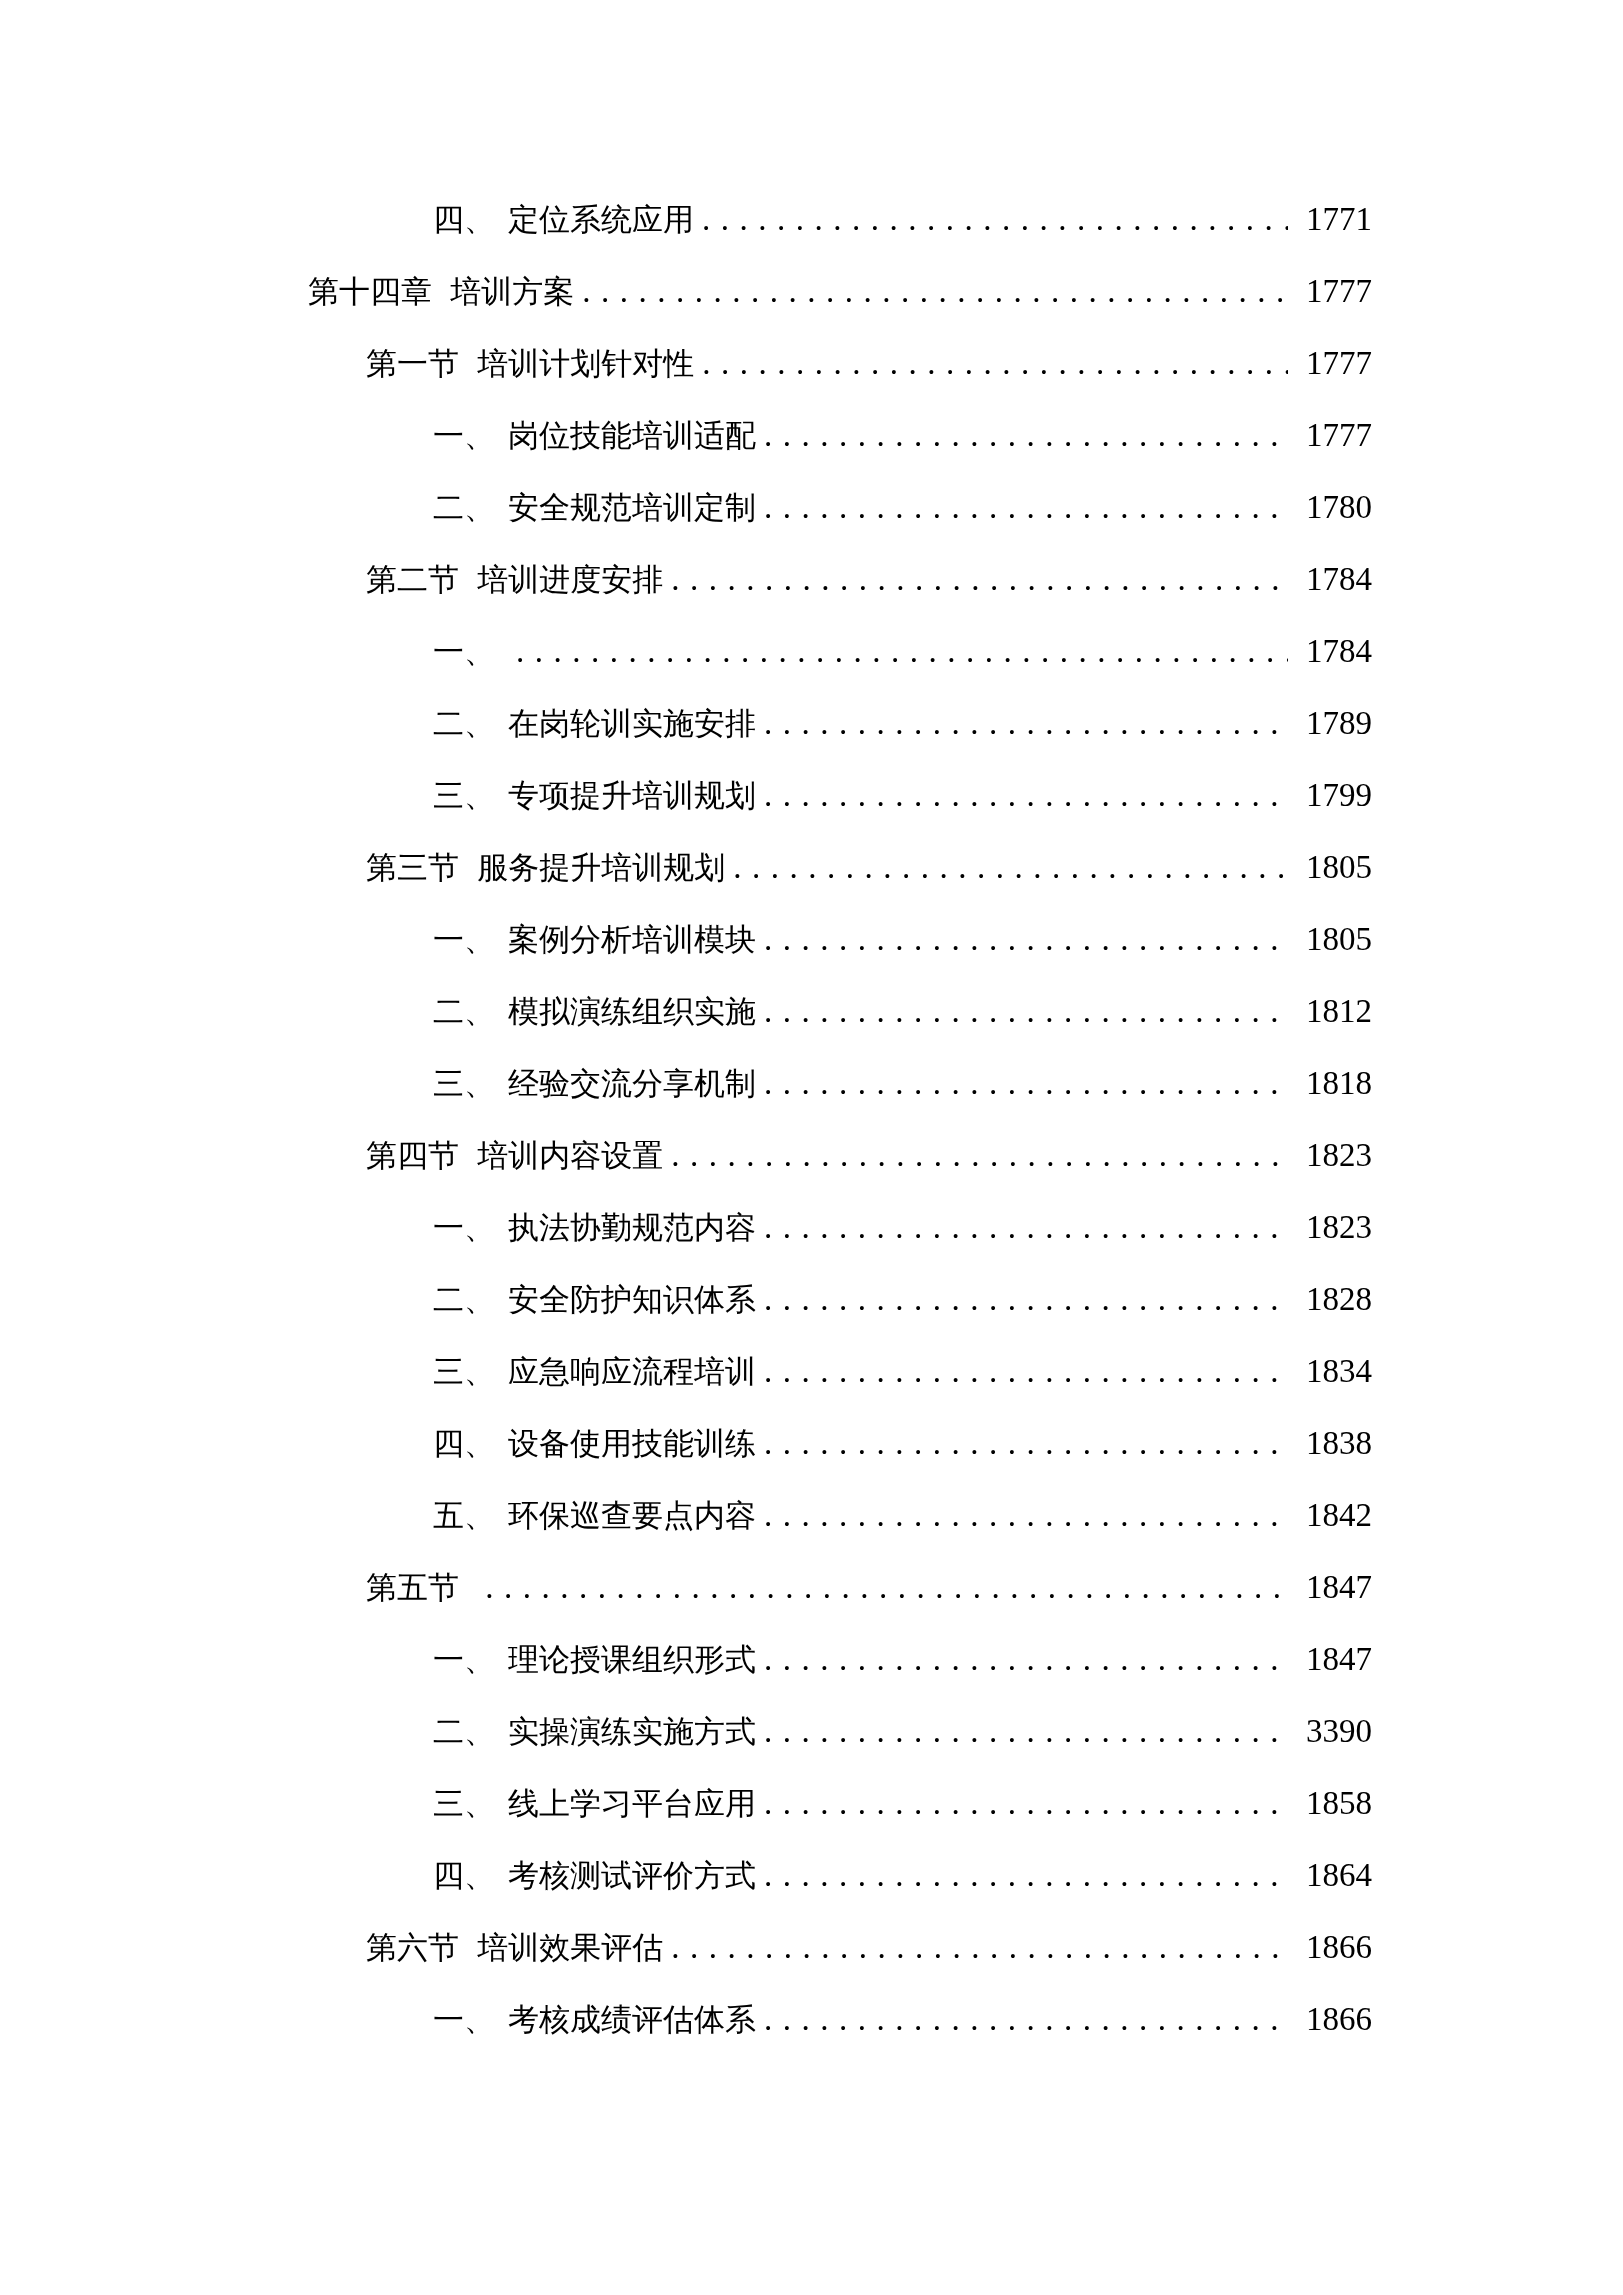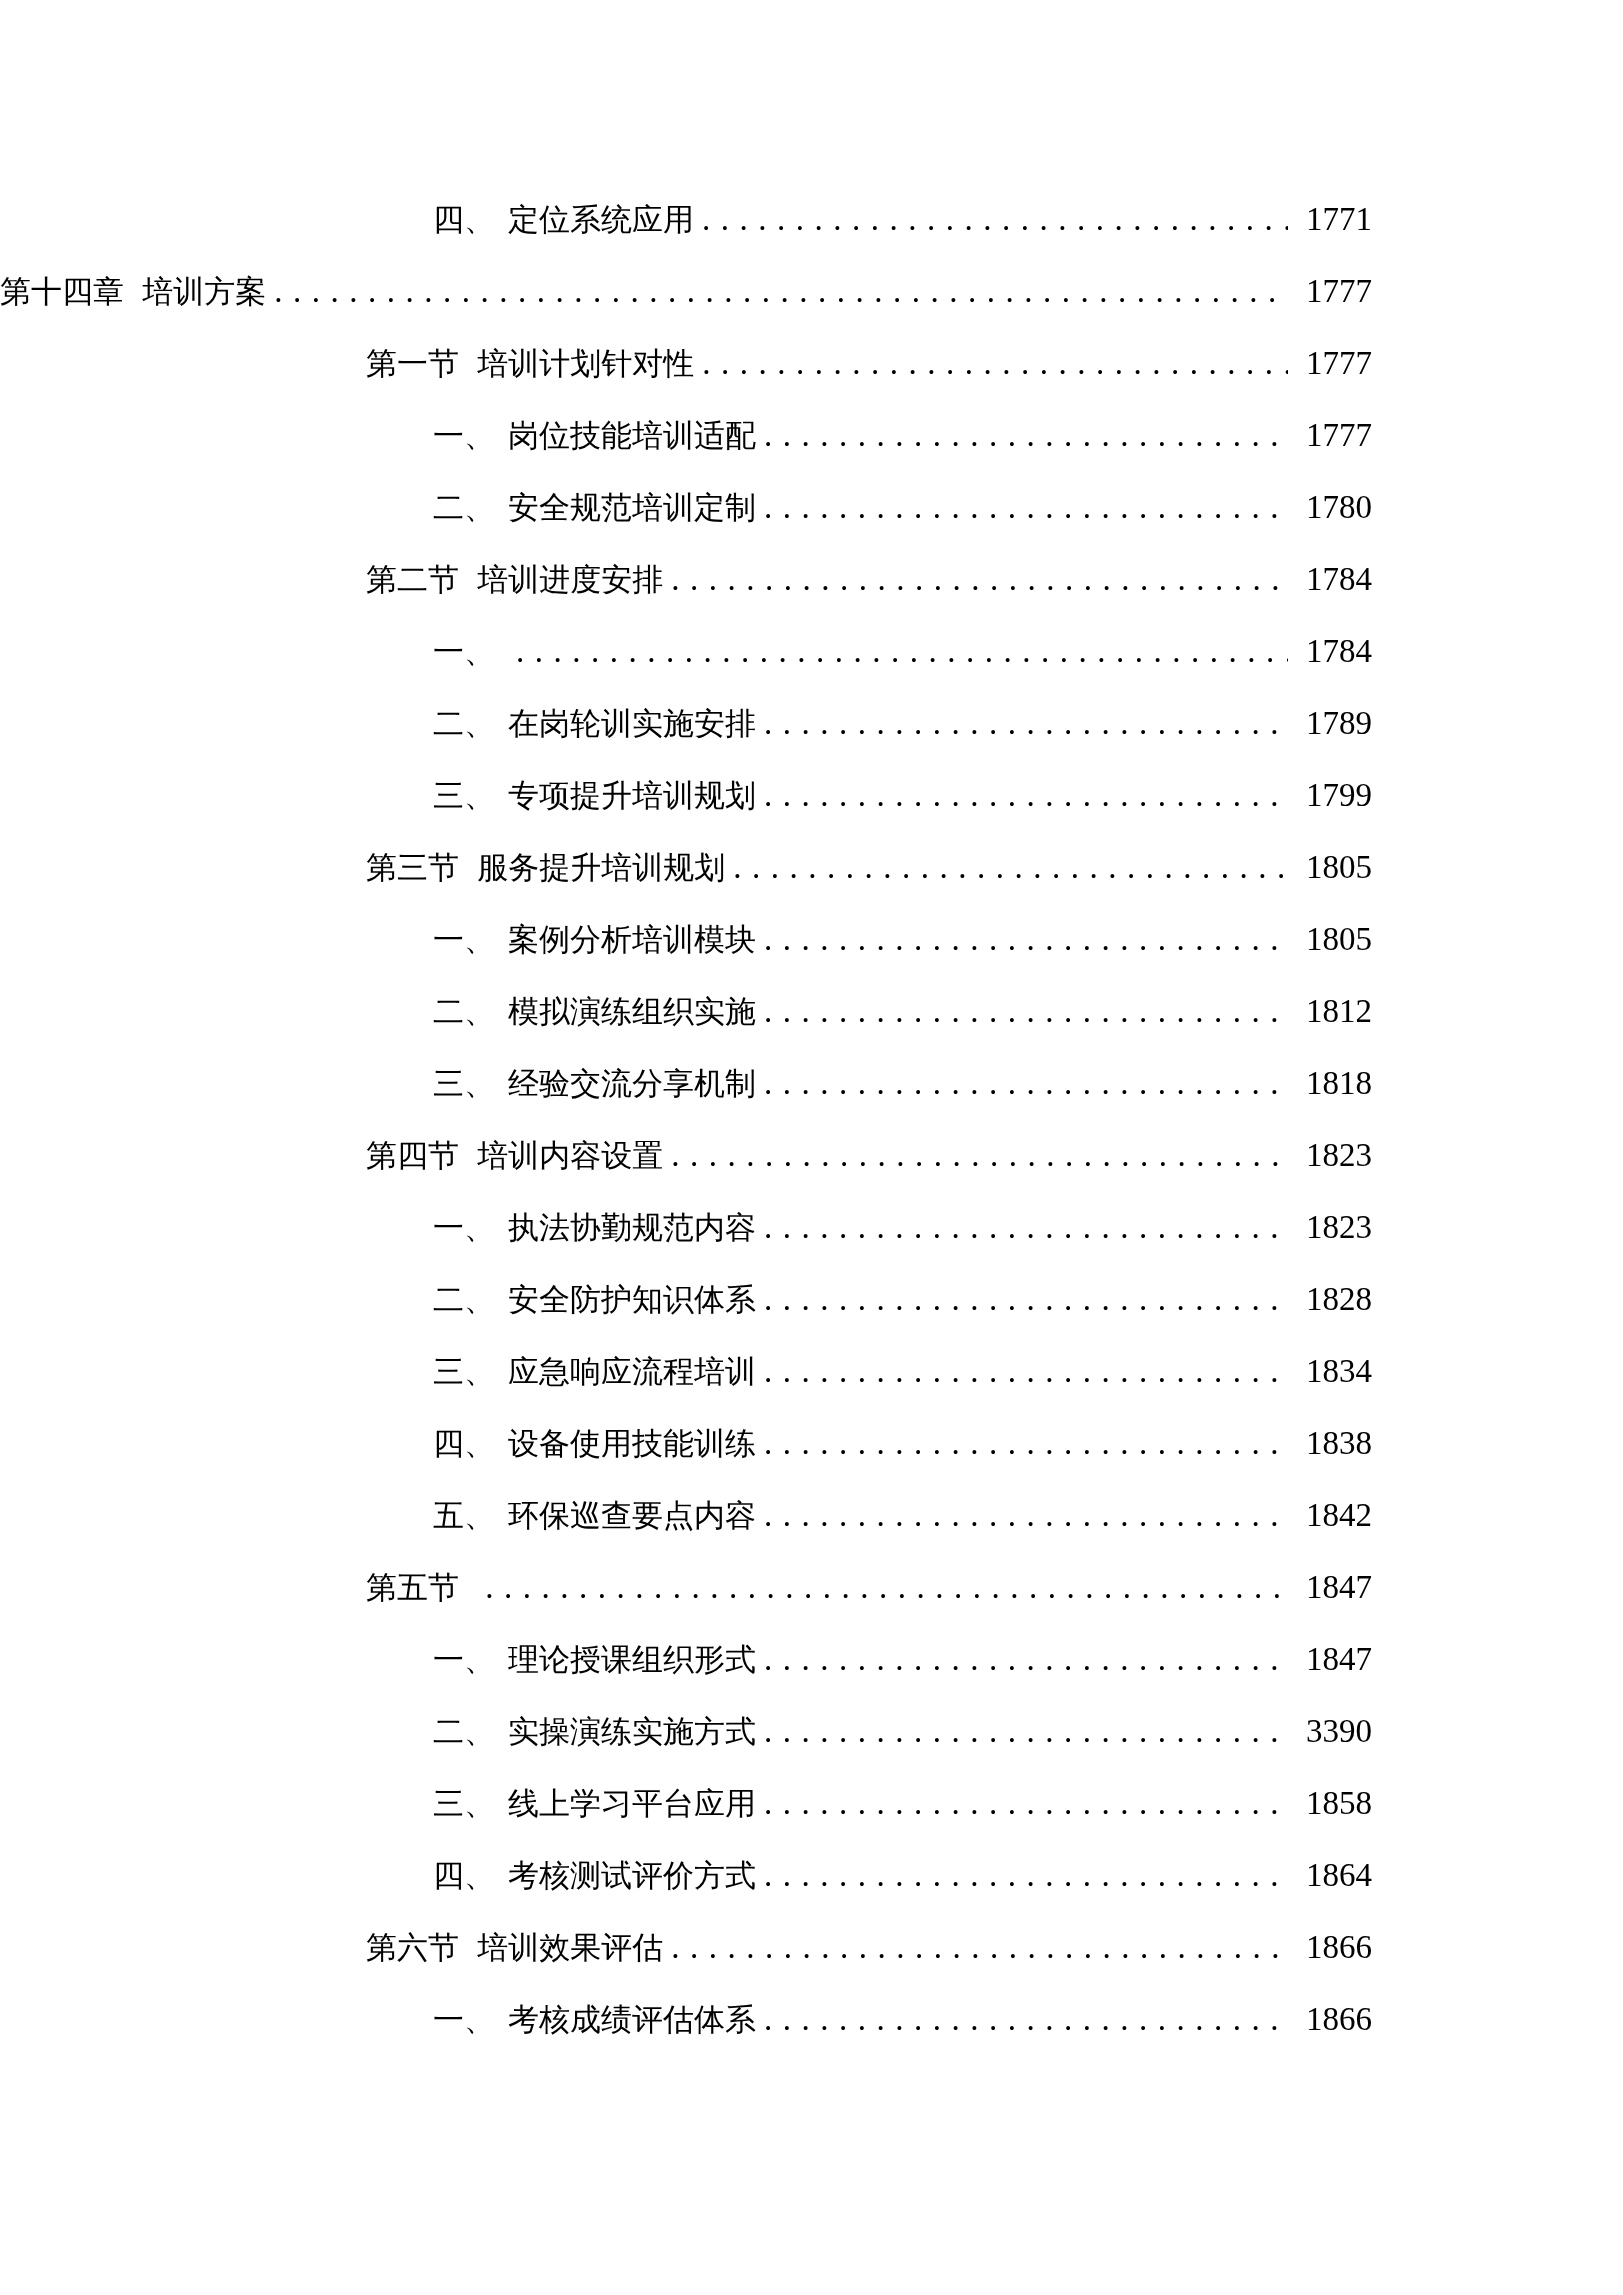--- a/index.html
+++ b/index.html
@@ -18,21 +18,21 @@
     background: #ffffff;
   }
   .toc-row {
     display: flex;
     align-items: baseline;
     height: 72px;
     line-height: 72px;
     font-size: 31px;
     white-space: nowrap;
   }
-  .level-chapter { }
+  .level-chapter { padding-left: 308px; }
   .level-section { padding-left: 366px; }
   .level-item    { padding-left: 433px; }
 
   .toc-label { flex: none; }
   .level-chapter .toc-label,
   .level-section .toc-label { margin-right: 18.3px; }
   .level-item .toc-label { width: 75px; }
 
   .toc-title { flex: none; }
 

